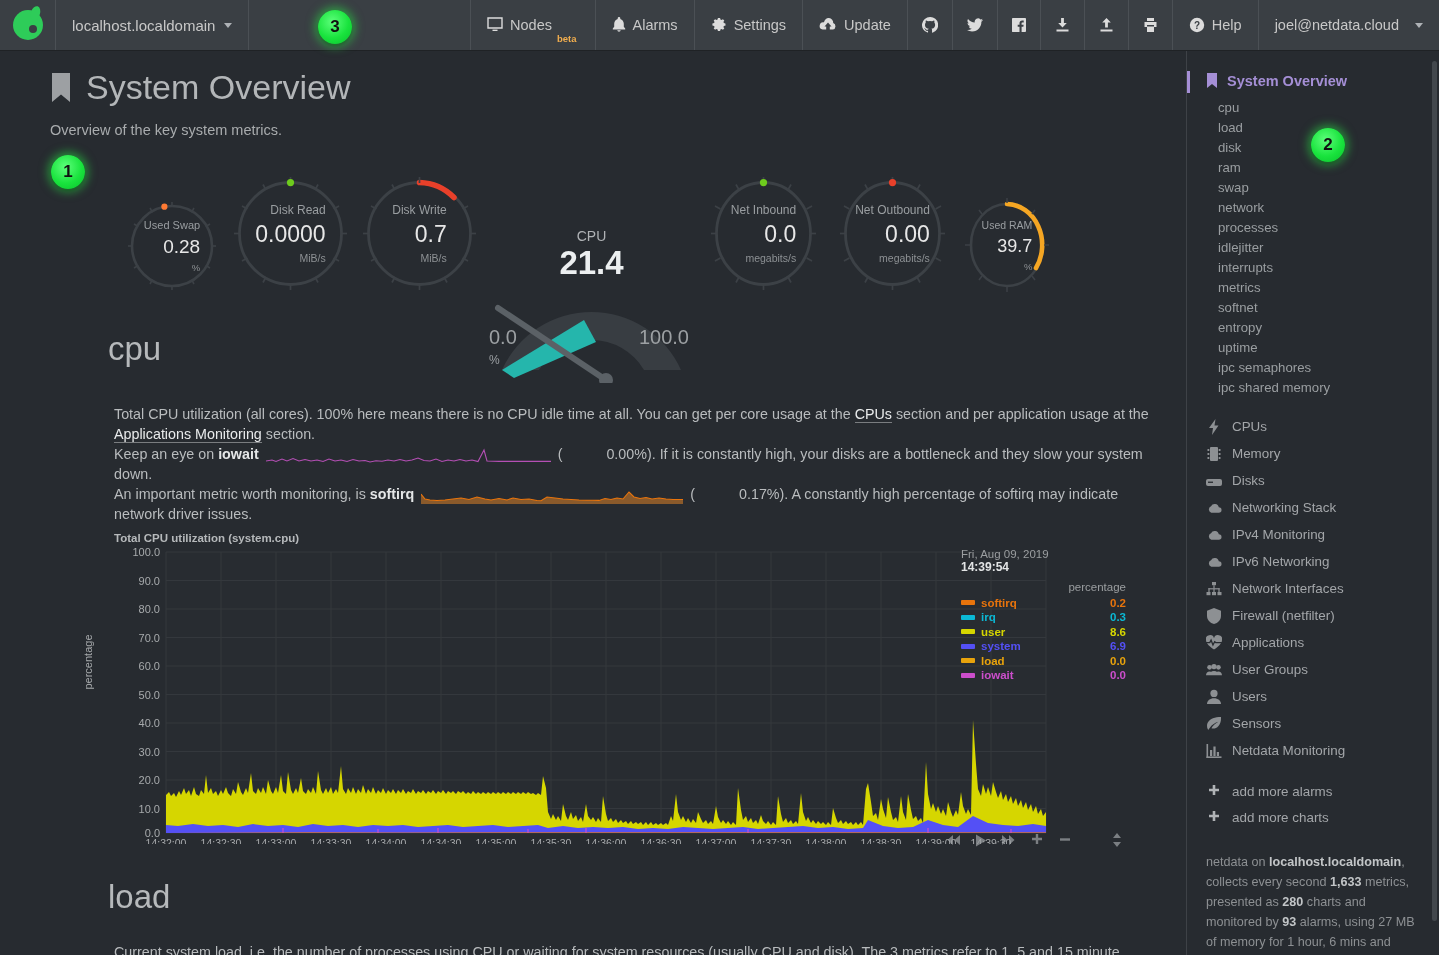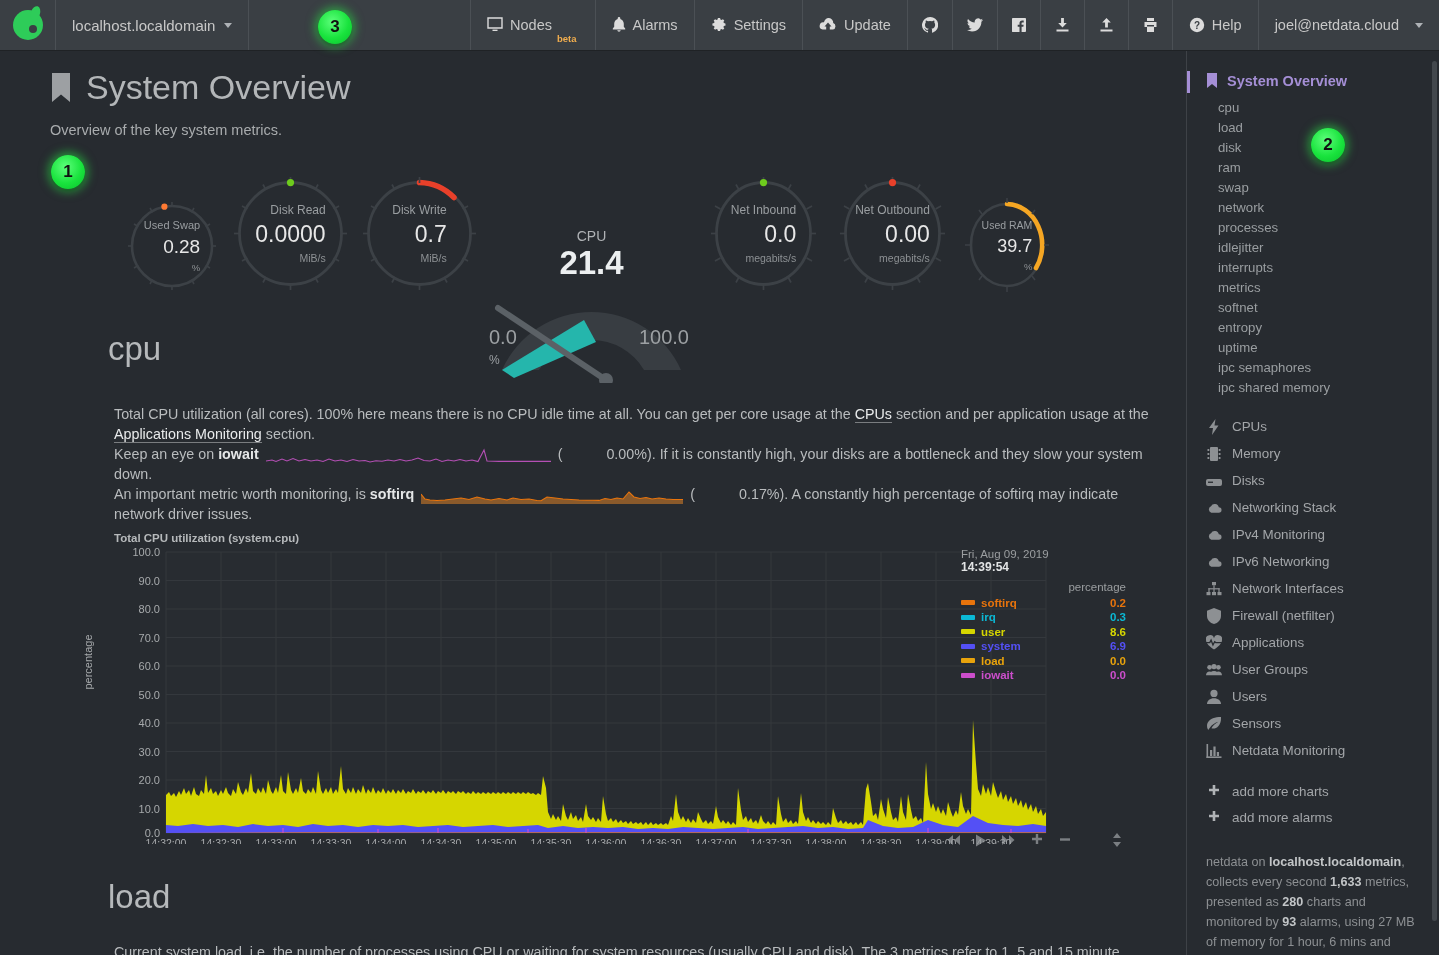--- a/index.html
+++ b/index.html
@@ -797,27 +797,27 @@
           </svg>
       <span>Netdata Monitoring</span>
     </div>
   </div>
 
   <div class="rb-add">
     <div class="rb-item">
       <svg width="14" height="14" viewBox="0 0 14 14">
             <path d="M5.7 1h2.6v3.7H12v2.6H8.3V11H5.7V7.3H2V4.7h3.7z" fill="#b0b3b6"></path>
           </svg>
-      <span>add more charts</span>
+      <span>add more alarms</span>
     </div>
     <div class="rb-item">
       <svg width="14" height="14" viewBox="0 0 14 14">
             <path d="M5.7 1h2.6v3.7H12v2.6H8.3V11H5.7V7.3H2V4.7h3.7z" fill="#b0b3b6"></path>
           </svg>
-      <span>add more alarms</span>
+      <span>add more charts</span>
     </div>
   </div>
 
   <div class="rb-foot">
     <span>netdata on </span><b>localhost.localdomain</b><span>, collects every second </span><b>1,633</b><span> metrics, presented as </span><b>280</b><span> charts and monitored by </span><b>93</b><span> alarms, using 27 MB of memory for 1 hour, 6 mins and</span>
   </div>
 </div>
 </div>
 
 </body></html>

